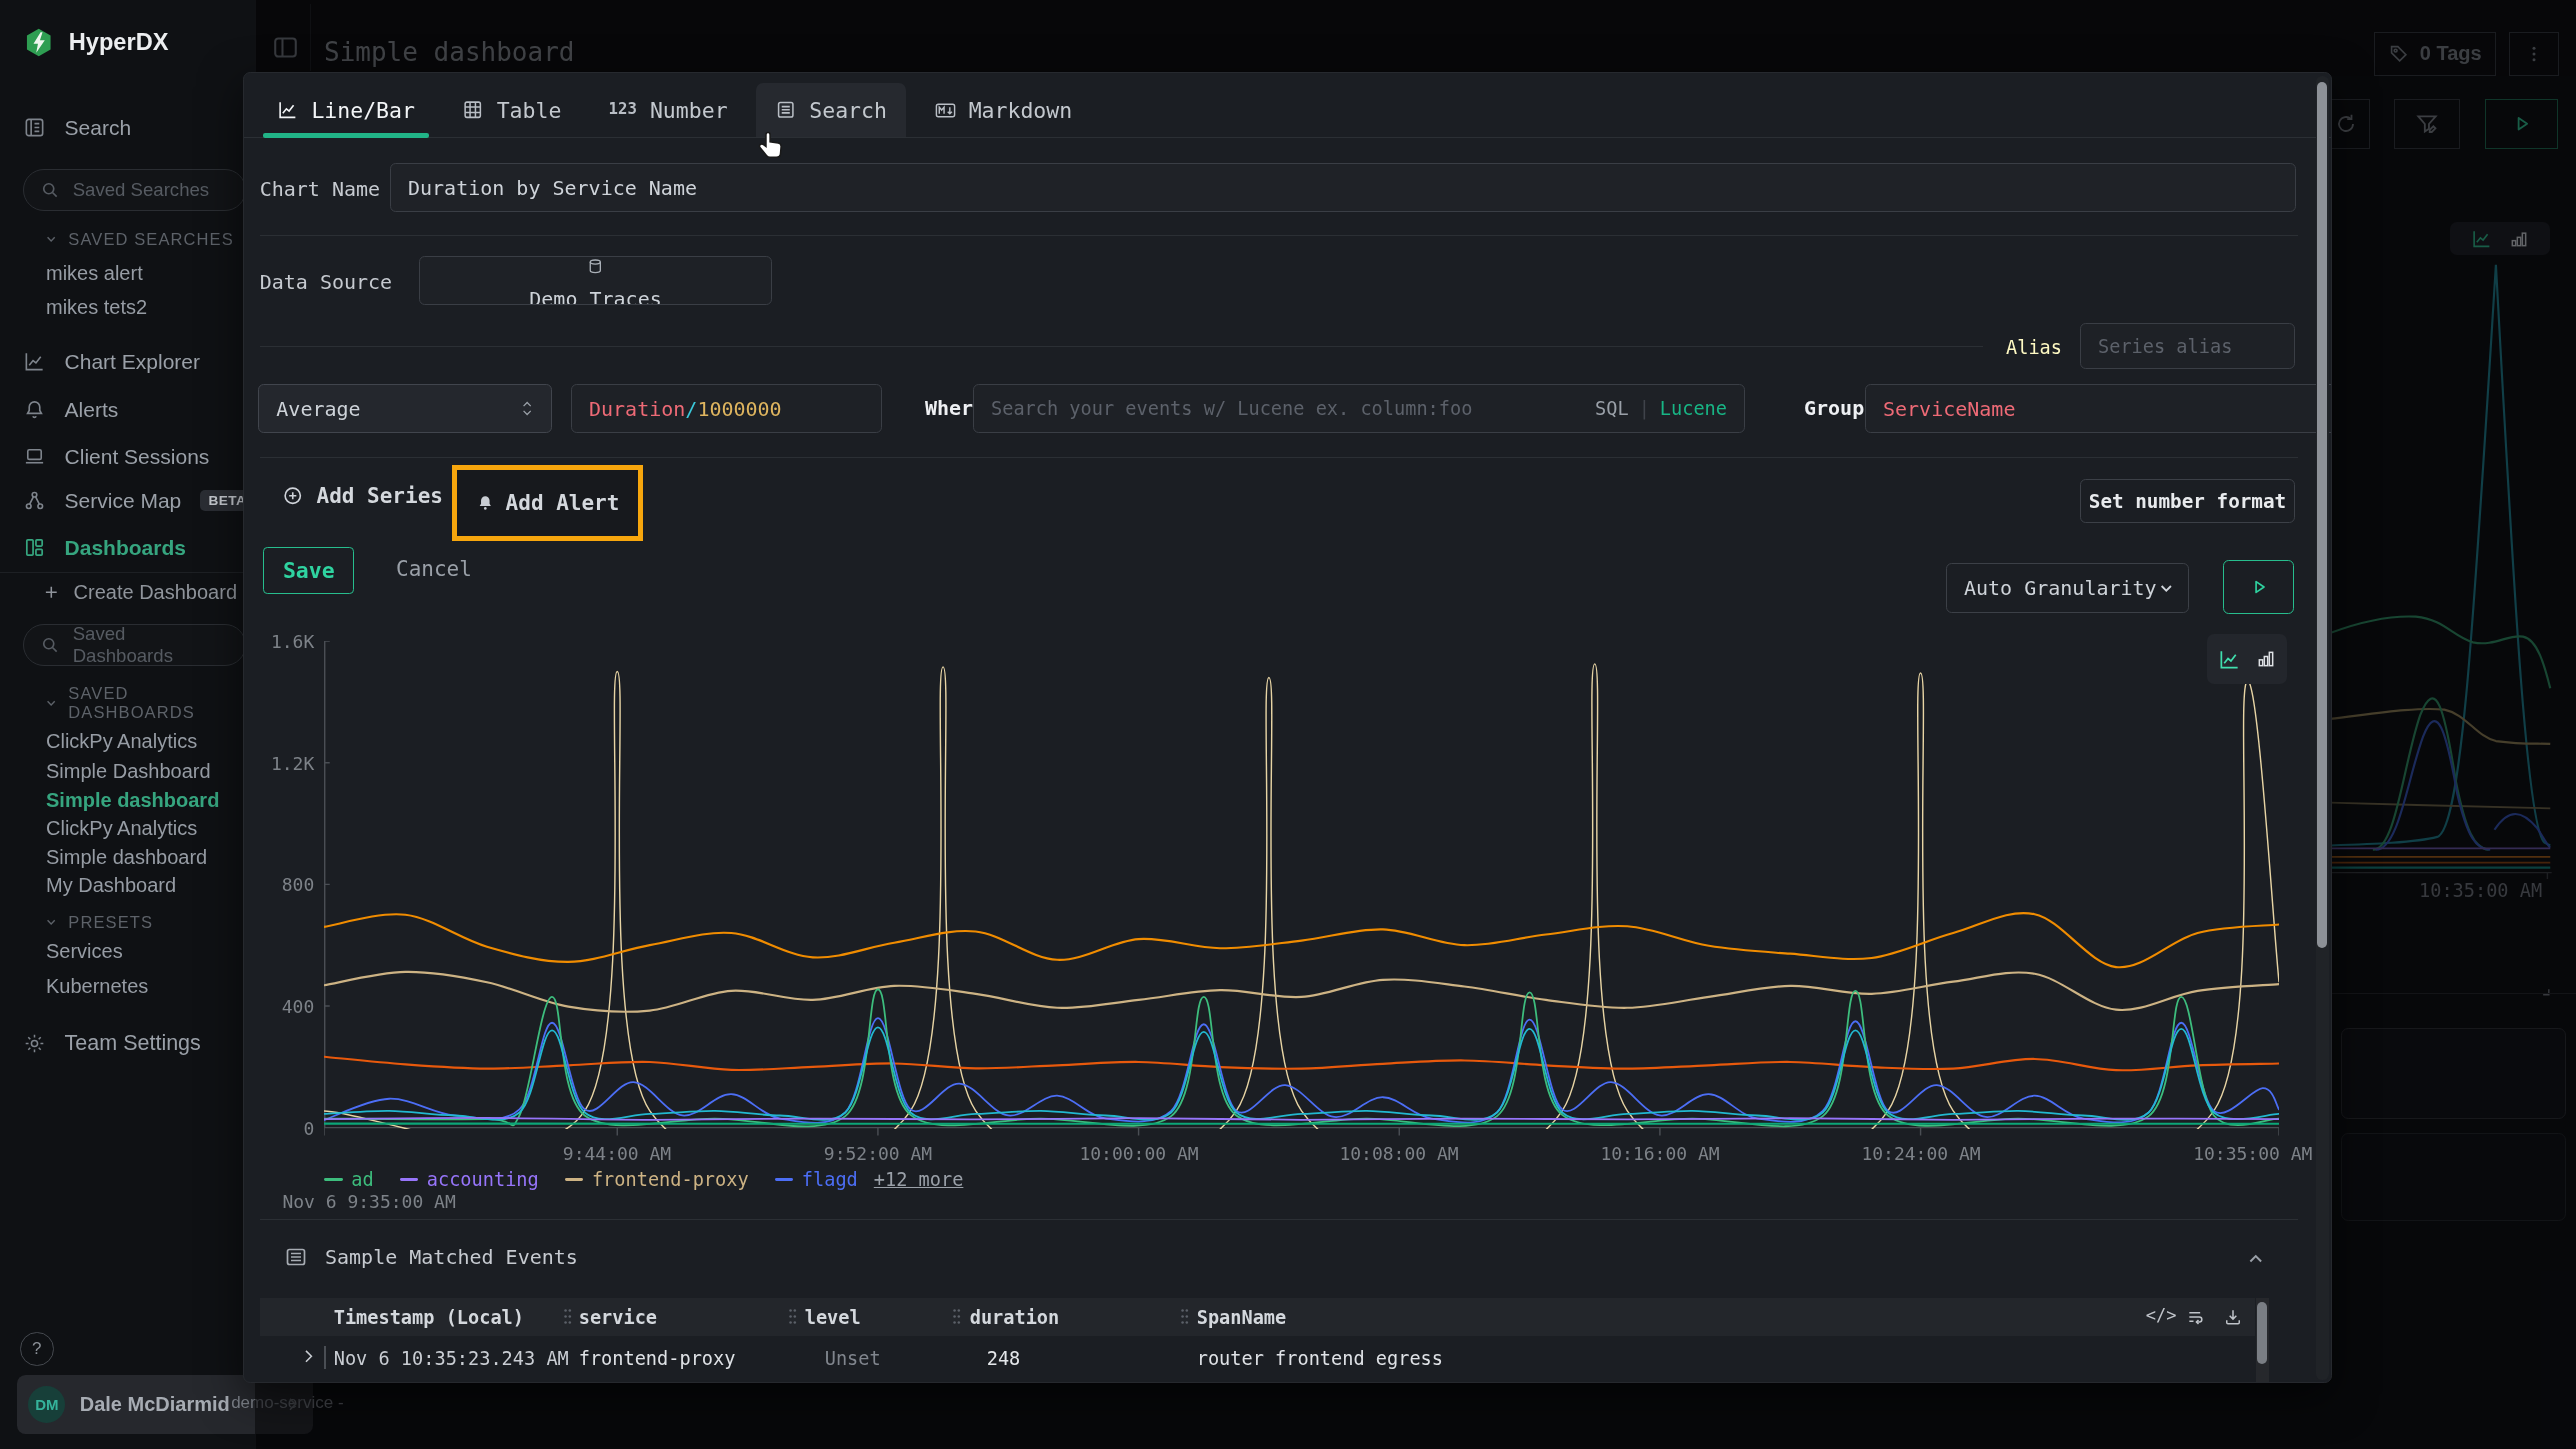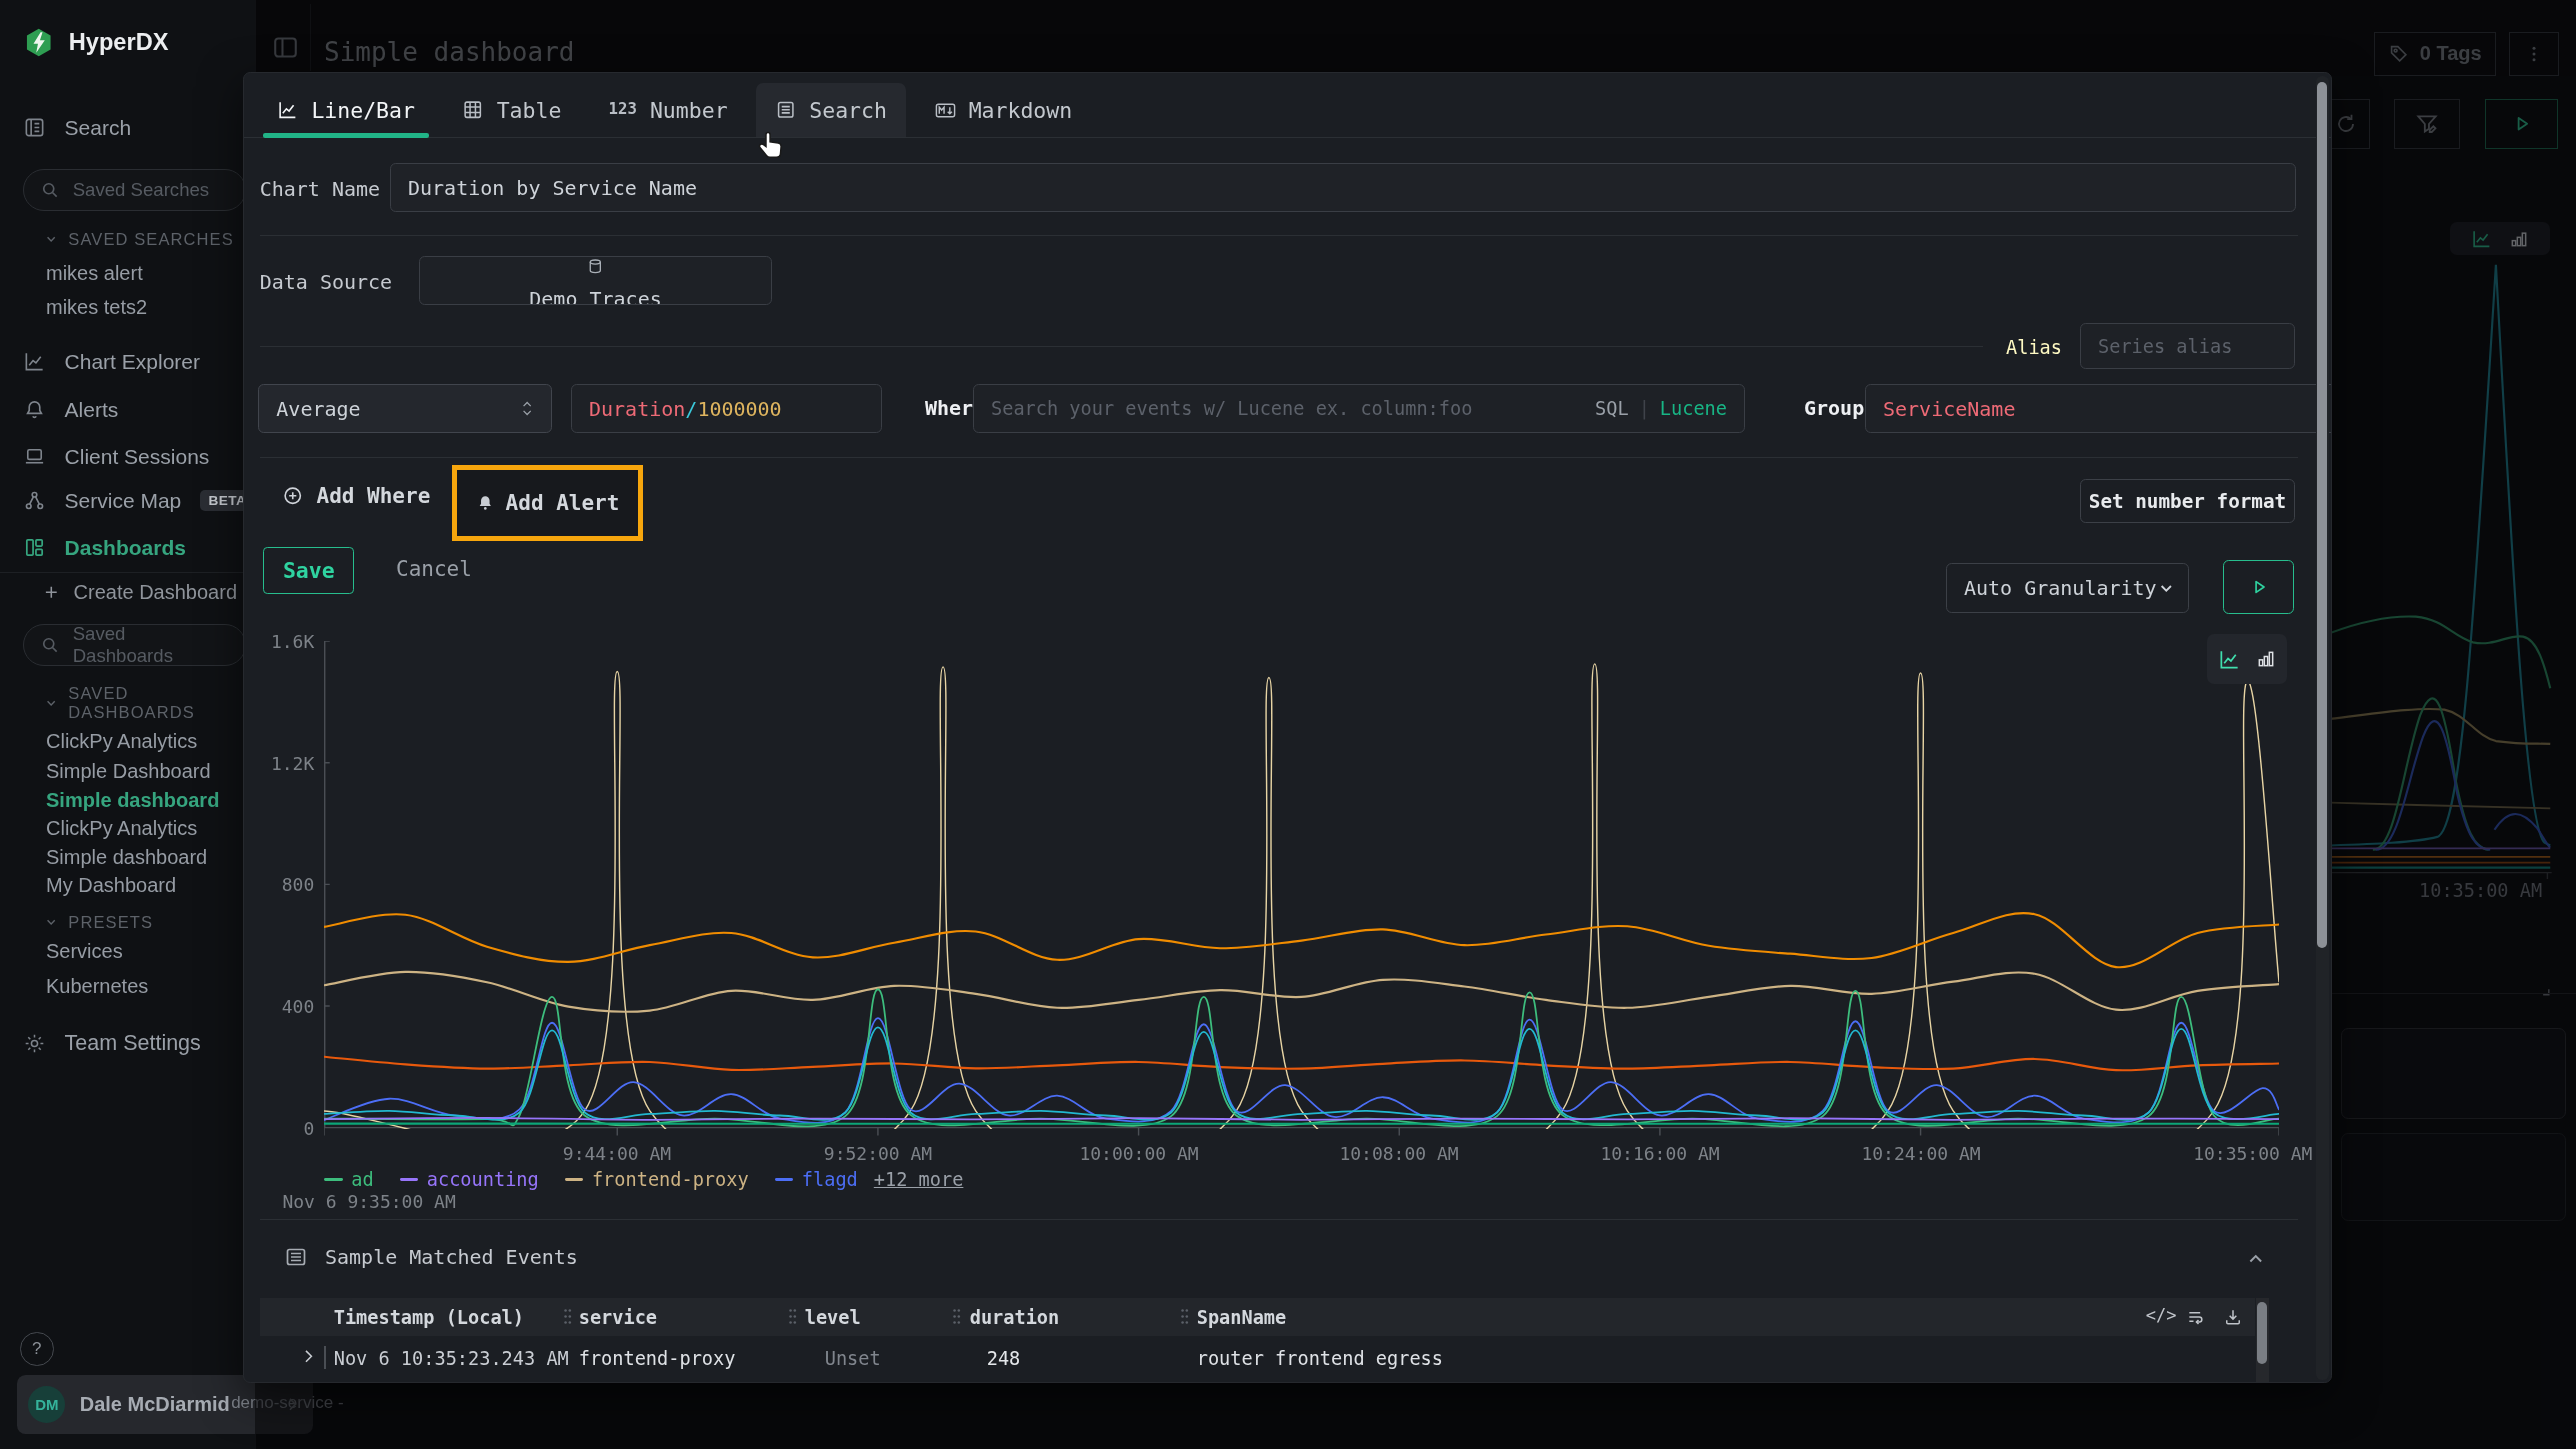--- a/index.html
+++ b/index.html
@@ -436,21 +436,21 @@
 
     <div class="divider" style="left:15.7px;top:384px;width:2038px;"></div>
 
     <div class="m row" style="left:38px;top:401px;height:43px;gap:13px;">
       <span style="color:#cfd3d9;">
         <svg width="21.5" height="21.5" viewBox="0 0 24 24" fill="none" stroke="currentColor" stroke-width="1.8">
             <circle cx="12" cy="12" r="8.5"></circle>
             <path d="M12 8v8M8 12h8"></path>
           </svg>
       </span>
-      <span class="boldw" style="font-size:21px;color:#d4d8dd;">Add Where</span>
+      <span class="boldw" style="font-size:21px;color:#d4d8dd;">Add Series</span>
     </div>
     <div class="m row" style="left:208px;top:392px;width:191px;height:76px;border:5px solid #f7a60d;justify-content:center;box-sizing:border-box;background:#17191d;">
       <div class="row" style="gap:11.4px;">
         <span style="color:#c9cdd3;">
           <svg width="18.6" height="18.6" viewBox="0 0 24 24" fill="currentColor">
               <path d="M12 3a5.5 5.5 0 0 0-5.5 5.5v4.2L4.8 15.6h14.4l-1.7-2.9V8.5A5.5 5.5 0 0 0 12 3Z"></path>
               <circle cx="12" cy="18.6" r="1.7"></circle>
             </svg>
         </span>
         <span class="boldw" style="font-size:21px;color:#d4d8dd;">Add Alert</span>

